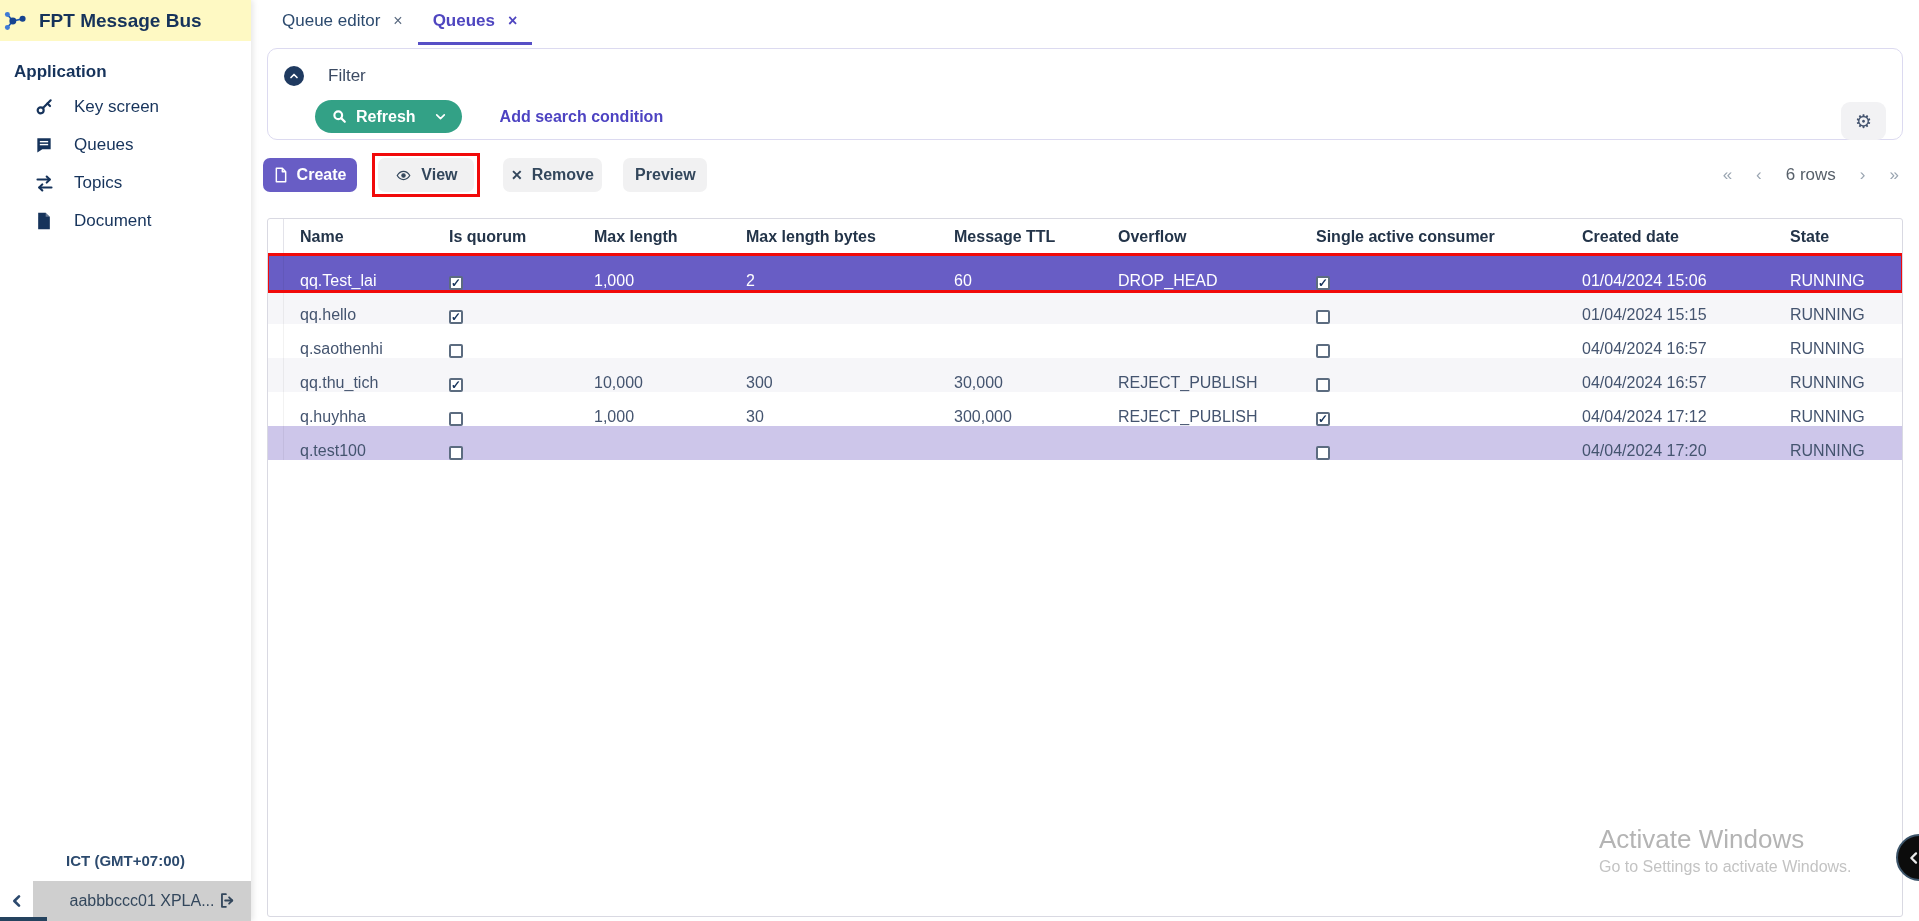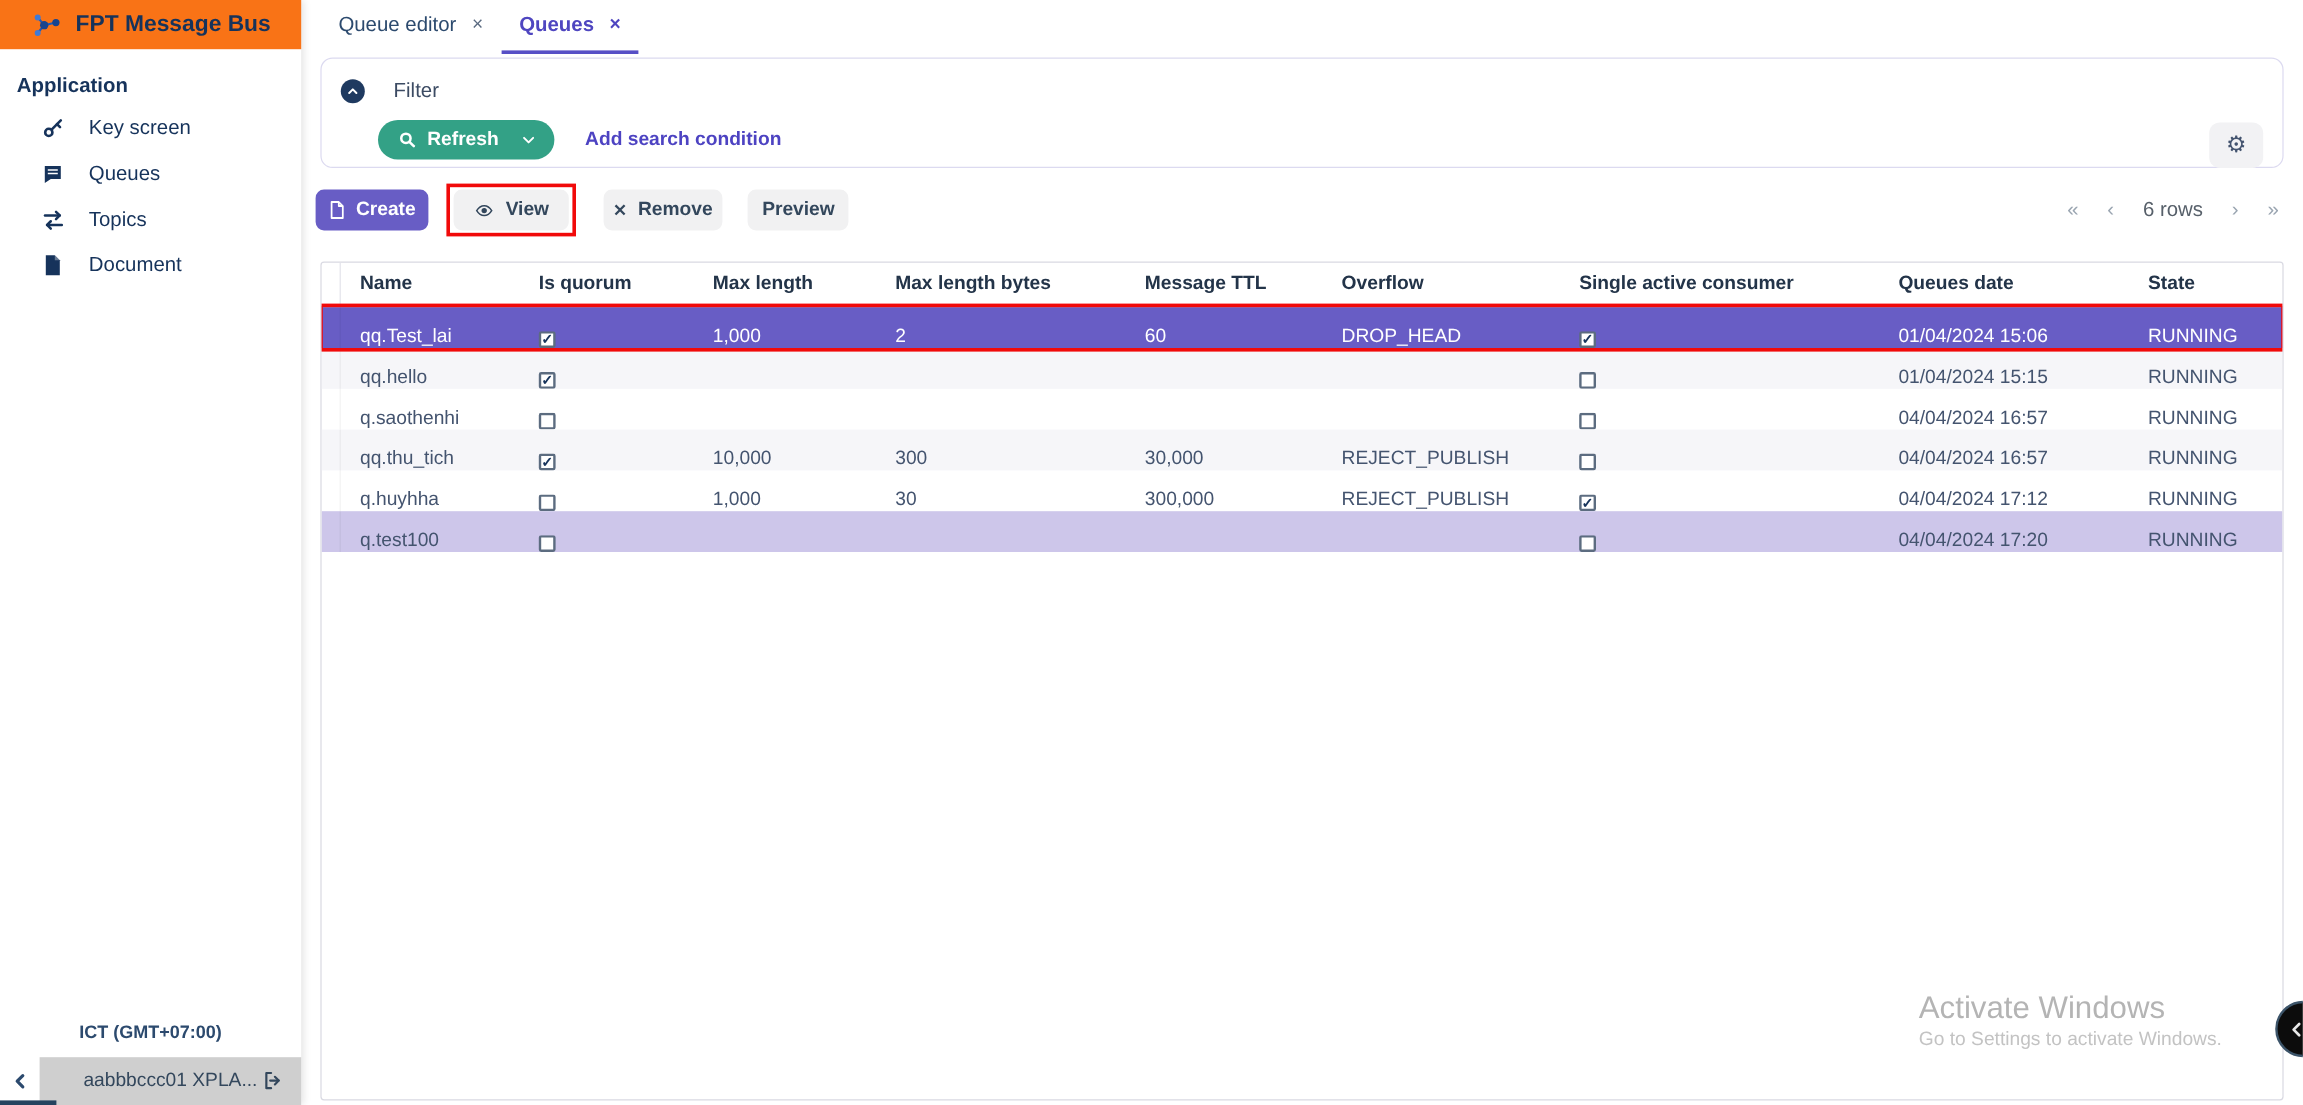--- a/index.html
+++ b/index.html
@@ -3,21 +3,21 @@
 <meta charset="utf-8">
 <style>
   * { margin:0; padding:0; box-sizing:border-box; }
   html,body { width:1919px; height:921px; overflow:hidden; background:#fff;
               font-family:"Liberation Sans", sans-serif; }
   body { position:relative; color:#16335b; }
 
   
   .sidebar { position:absolute; left:0; top:0; width:251px; height:921px; background:#fff;
              box-shadow:2px 0 6px rgba(0,0,0,.10); z-index:3; }
-  .sidebar-header { height:41px; background:#f97316; display:flex; align-items:center; padding:0 26px; gap:11px; }
+  .sidebar-header { height:41px; background:#fef9c3; display:flex; align-items:center; padding:0 2px; gap:11px; }
   .app-title { font-size:19px; font-weight:bold; color:#16335b; white-space:nowrap; }
   .section-label { margin:21px 0 6px 14px; font-size:17px; font-weight:bold; color:#16335b; }
   .nav-item { display:flex; align-items:center; gap:19px; padding:8px 10px 8px 33px;
               font-size:17px; color:#16335b; cursor:pointer; }
   .nav-item.group-gap { margin-top:9px; }
   .nav-item.bold .nav-label { font-weight:bold; }
   .nav-icon { width:22px; height:22px; display:flex; align-items:center; justify-content:center; color:#16335b; flex:none; }
   .tz-label { position:absolute; bottom:52px; left:0; width:100%; text-align:center;
               font-size:15px; font-weight:bold; color:#2c4a6e; }
   .account-bar { position:absolute; bottom:0; left:0; width:100%; height:40px; display:flex; }
@@ -36,21 +36,21 @@
   .tab .tab-close { font-size:16px; color:#5a6a80; cursor:pointer; }
   .tab.active { color:#4f46c0; font-weight:bold; border-bottom-color:#574fc6; }
   .tab.active .tab-close { color:#4f46c0; }
 
   .filter-panel { position:relative; margin:3px 16px 0; height:92px;
                   border:1px solid #dcdaf0; border-radius:10px; background:#fff; }
   .filter-head { position:absolute; left:16px; top:17px; display:flex; align-items:center; gap:24px;
                  font-size:17px; color:#3c4b63; }
   .collapse-circle { width:20px; height:20px; border-radius:50%; background:#1f3a60; display:flex;
                      align-items:center; justify-content:center; color:#fff; cursor:pointer; }
-  .refresh-row { position:absolute; left:47px; top:51px; display:flex; align-items:center; gap:26px; }
+  .refresh-row { position:absolute; left:47px; top:51px; display:flex; align-items:center; gap:38px; }
   .btn-refresh { height:33px; padding:0 15px 0 17px; border:none; background:#33a186; color:#fff;
                  border-radius:17px; display:inline-flex; align-items:center; gap:9px;
                  font-size:16px; font-weight:bold; font-family:inherit; cursor:pointer; }
   .btn-refresh .caret { margin-left:9px; display:flex; }
   .link-add { font-size:16px; font-weight:bold; color:#4d43c2; text-decoration:none; cursor:pointer; }
   .gear-btn { position:absolute; right:16px; top:53px; width:45px; height:38px; background:#f2f2f4;
               border:none; border-radius:9px; display:flex; align-items:center; justify-content:center;
               color:#44546f; cursor:pointer; }
   .gear-glyph { font-family:"DejaVu Sans", sans-serif; font-size:19px; }
 
@@ -273,21 +273,21 @@
   <div class="table-wrap">
     <div class="thead" id="thead">
         <div class="col c0"></div>
         <div class="col c1">Name</div>
         <div class="col c2">Is quorum</div>
         <div class="col c3">Max length</div>
         <div class="col c4">Max length bytes</div>
         <div class="col c5">Message TTL</div>
         <div class="col c6">Overflow</div>
         <div class="col c7">Single active consumer</div>
-        <div class="col c8">Queues date</div>
+        <div class="col c8">Created date</div>
         <div class="col c9">State</div>
       </div>
     <div id="tbody">
         <div class="row selected annotated">
           <div class="col c0"></div>
           <div class="col c1">qq.Test_lai</div>
           <div class="col c2">
             <span class="cb checked">✓</span>
           </div>
           <div class="col c3">1,000</div>

